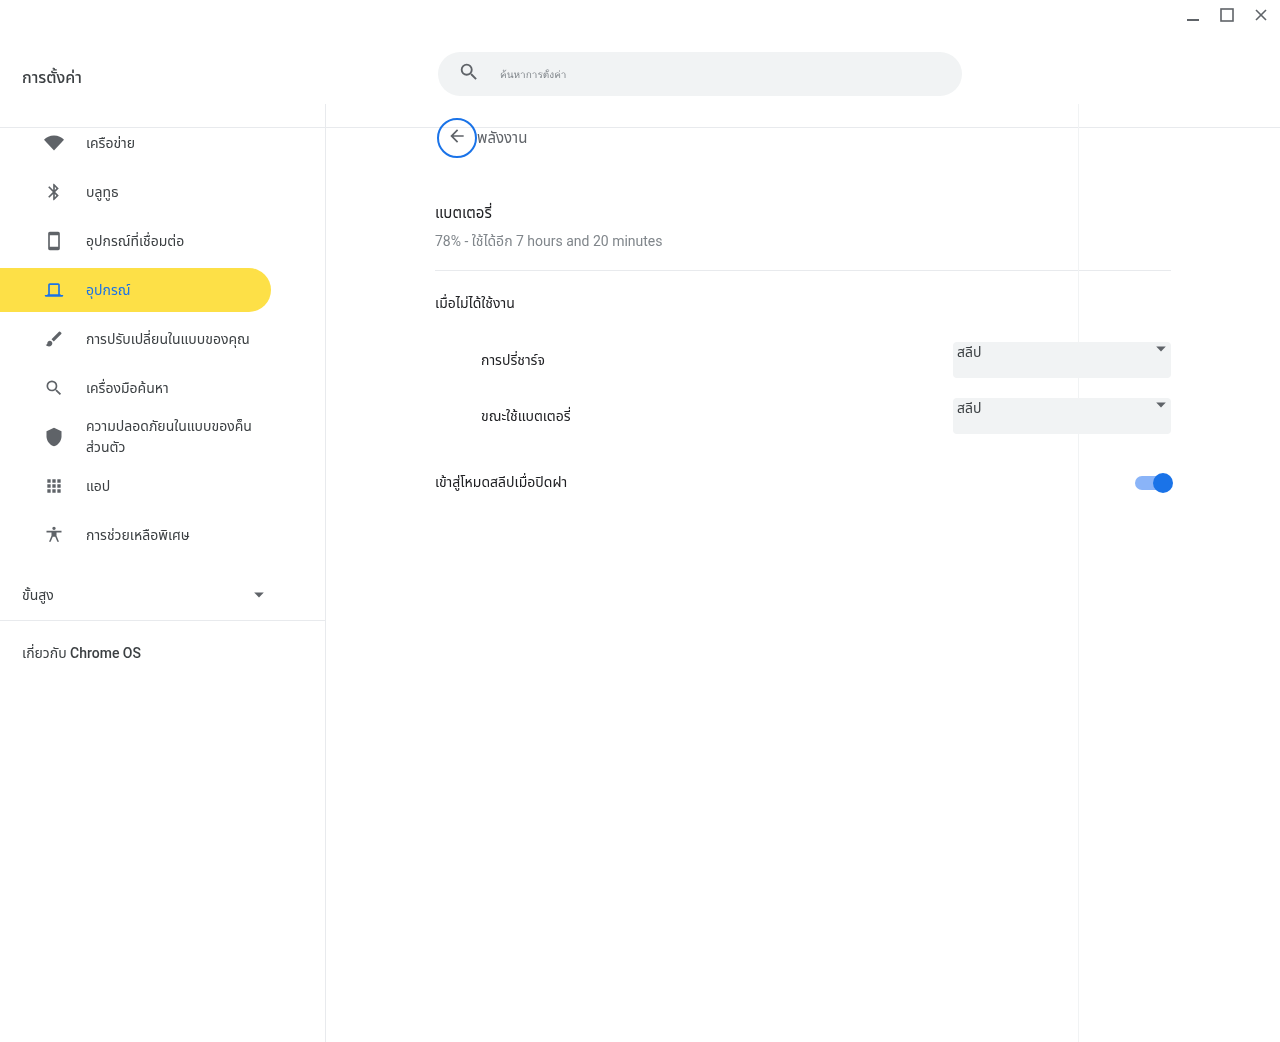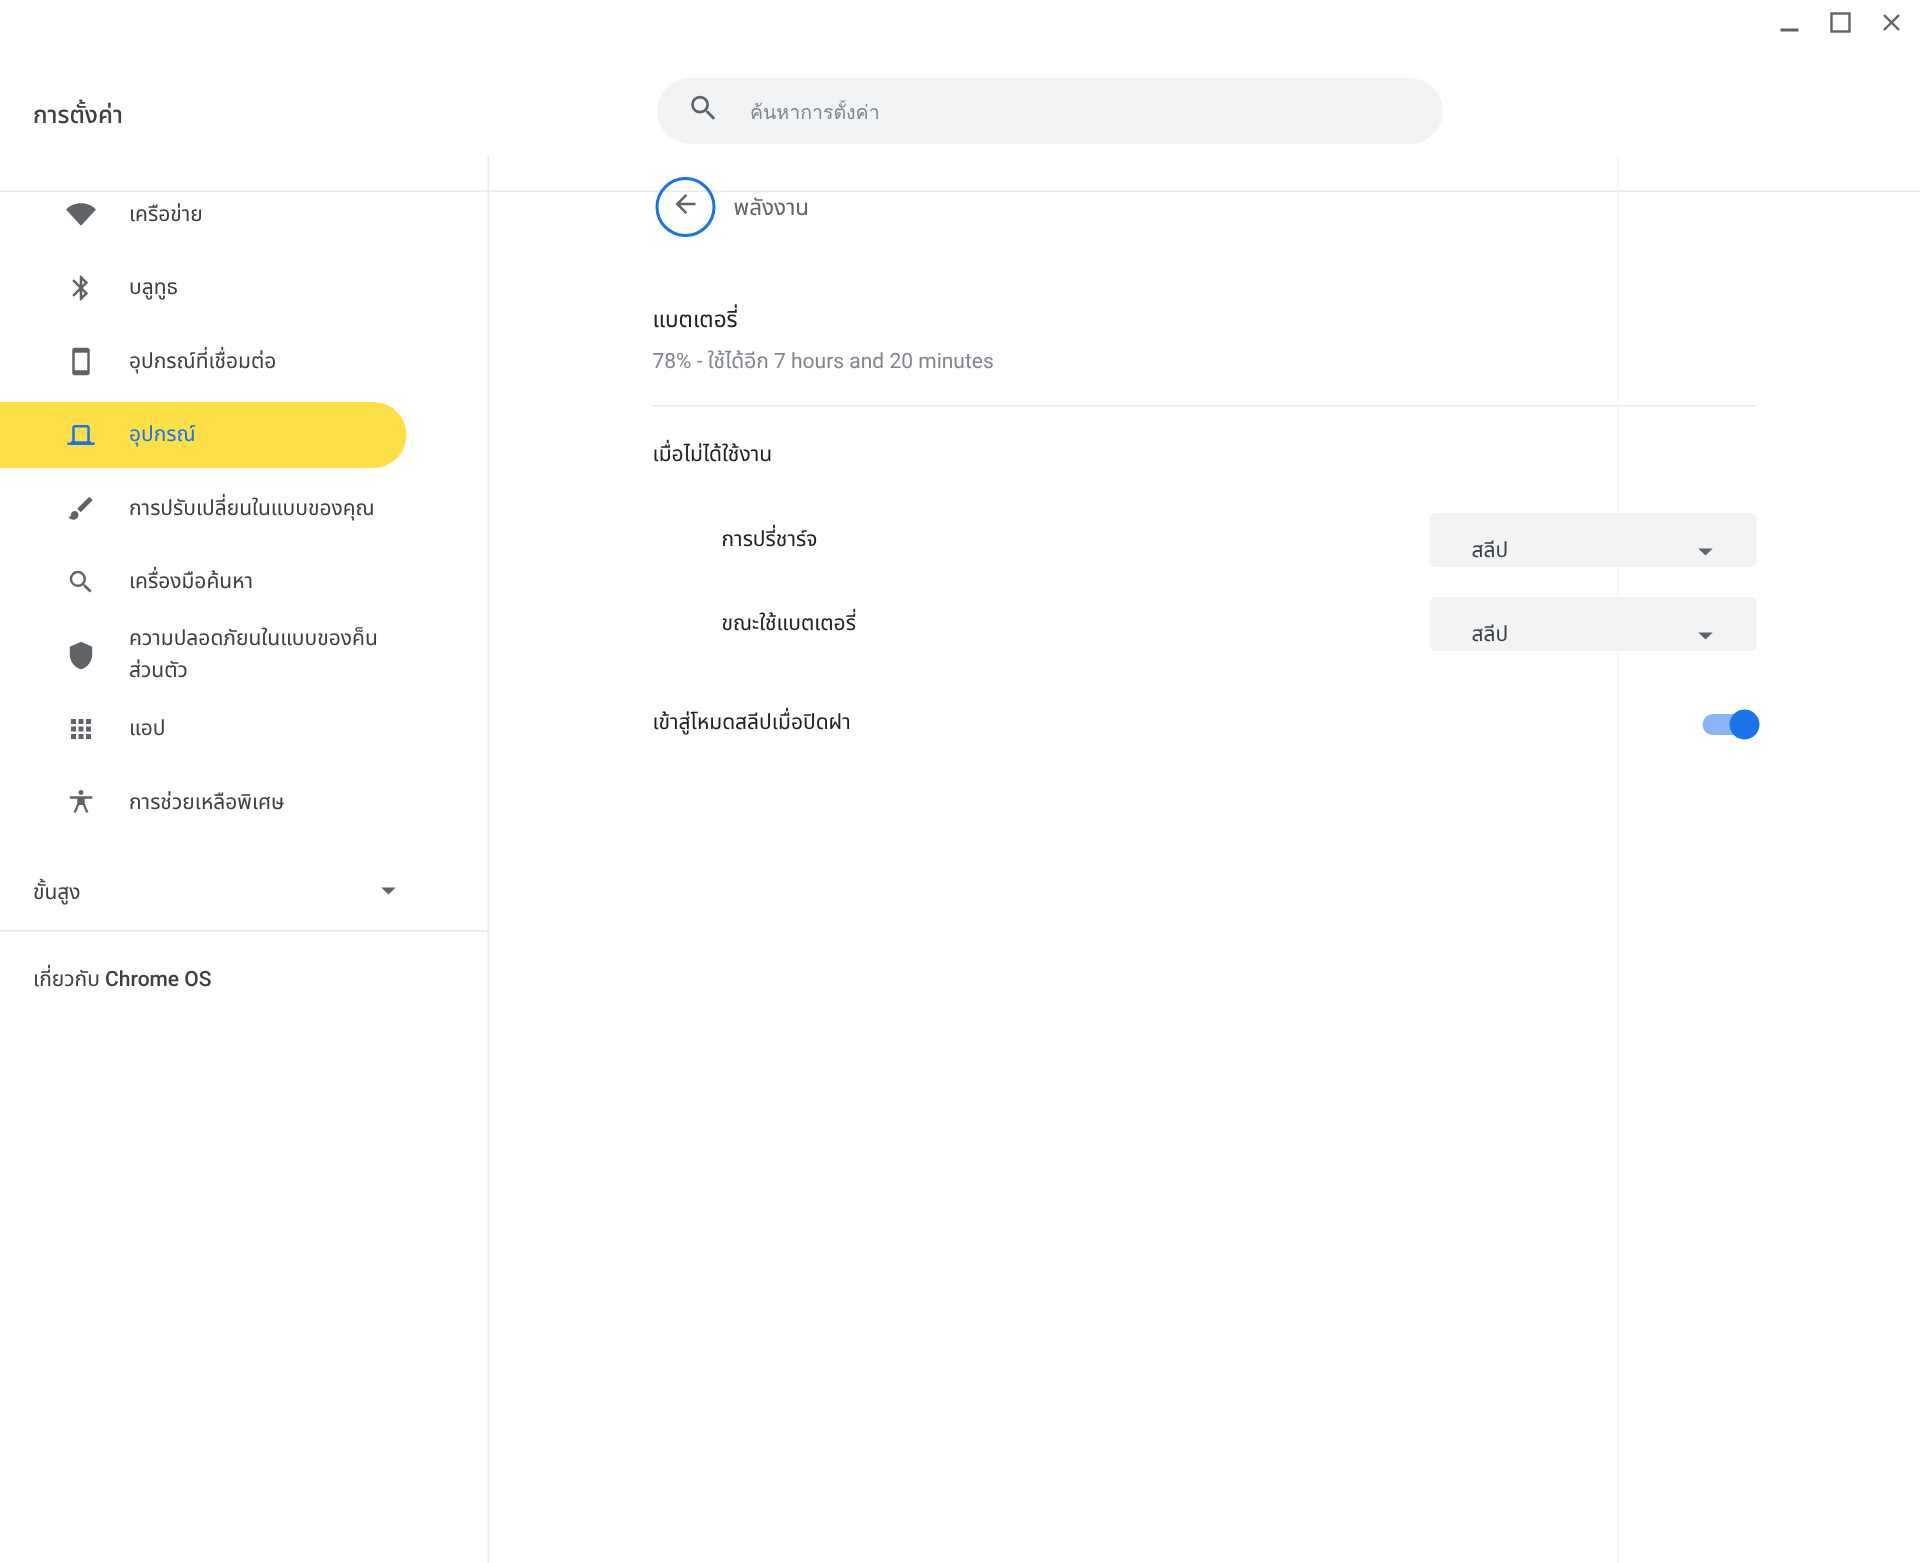--- a/index.html
+++ b/index.html
@@ -48,21 +48,21 @@
   display: flex;
   align-items: center;
   padding: 0 20px;
   gap: 20px;
 }
 .search-box svg { width: 22px; height: 22px; fill: #5f6368; }
 .search-input {
   border: none;
   background: transparent;
   outline: none;
-  font-size: 13px;
+  font-size: 10px;
   color: #5f6368;
   flex: 1;
 }
 .search-input::placeholder { color: #80868b; }
 
 .sidebar {
   position: absolute;
   top: 104px;
   left: 0;
   width: 326px;
@@ -122,21 +122,20 @@
   justify-content: center;
   padding-top: 10px;
 }
 .panel {
   width: 736px;
   padding: 0 0 0 0;
 }
 .back-row {
   display: flex;
   align-items: center;
-  gap: 12px;
   margin-bottom: 44px;
   margin-top: 4px;
   padding-left: 2px;
 }
 .back-btn {
   width: 40px; height: 40px;
   border: 2px solid #1a73e8;
   border-radius: 50%;
   display:flex; align-items:center; justify-content:center;
   cursor: pointer;
@@ -159,23 +158,23 @@
   justify-content: space-between;
   padding: 10px 0 10px 46px;
 }
 .row-label { font-size: 14px; color: #202124; }
 .select {
   width: 218px;
   height: 36px;
   background: #f1f3f4;
   border-radius: 4px;
   display: flex;
-  align-items: flex-end;
+  align-items: flex-start;
   justify-content: space-between;
-  padding: 0 28px;
+  padding: 0 4px;
   font-size: 14px;
   color: #3c4043;
   cursor: pointer;
 }
 .select svg { width: 12px; height: 12px; fill: #5f6368; }
 
 .toggle-row {
   display: flex;
   align-items: center;
   justify-content: space-between;

